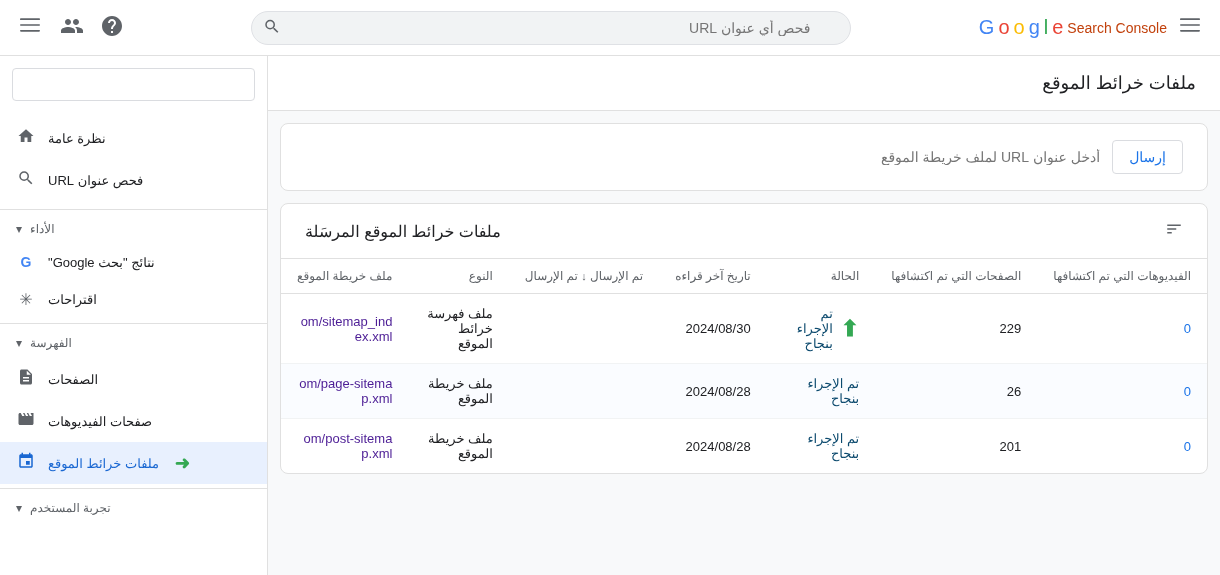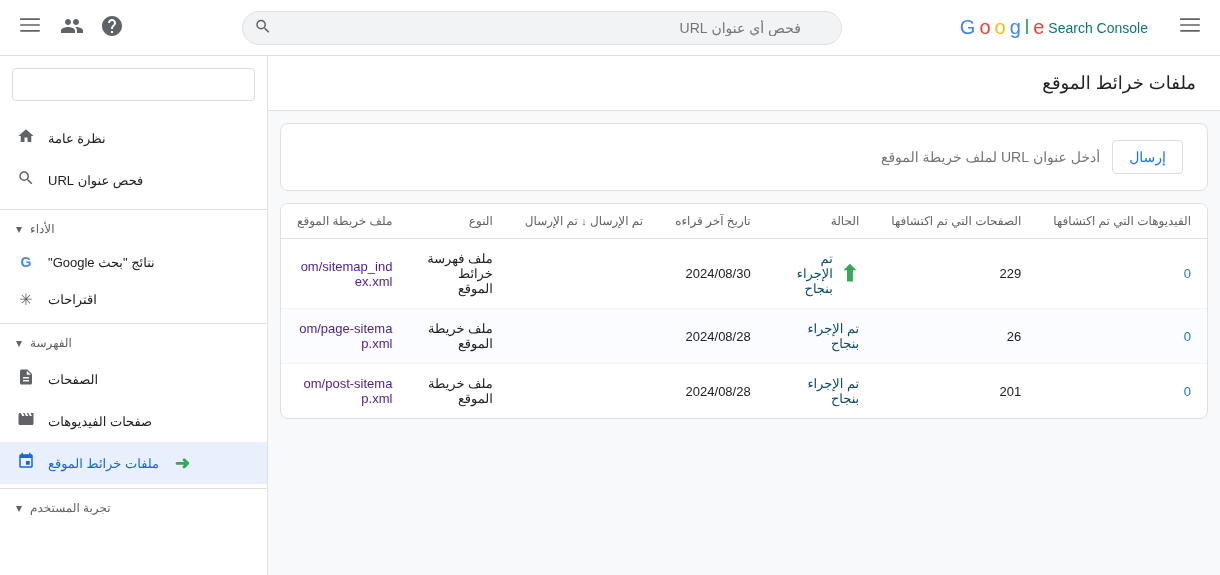--- a/index.html
+++ b/index.html
@@ -67,21 +67,21 @@
       display: flex;
       align-items: center;
       gap: 4px;
       font-size: 20px;
       font-weight: 400;
     }
     .g-blue { color: #4285f4; }
     .g-red { color: #ea4335; }
     .g-yellow { color: #fbbc04; }
     .g-green { color: #34a853; }
-    .sc-text { font-size: 14px; color: #0f766e; margin-right: 20px; }
+    .sc-text { font-size: 14px; color: #c2410c; margin-right: 1px; }
     .hamburger-btn {
       background: none;
       border: none;
       cursor: pointer;
       color: #5f6368;
       font-size: 18px;
       padding: 4px;
     }
     
     .main-layout {
@@ -322,20 +322,28 @@
     <div class="page-header">
       <span class="page-title">ملفات خرائط الموقع</span>
     </div>
 
     <div class="submit-section">
       <button class="submit-btn">إرسال</button>
       <input class="submit-input" type="text" placeholder="أدخل عنوان URL لملف خريطة الموقع" style="">
     </div>
 
     <div class="table-section">
+      <div class="table-header-row">
+        <span class="filter-icon">
+          <svg width="18" height="18" viewBox="0 0 24 24" fill="#5f6368">
+              <path d="M3 18h6v-2H3v2zM3 6v2h18V6H3zm0 7h12v-2H3v2z"></path>
+            </svg>
+        </span>
+        <span class="table-title">ملفات خرائط الموقع المرسَلة</span>
+      </div>
 
       <table class="data-table">
         <thead>
           <tr>
             <th>الفيديوهات التي تم اكتشافها</th>
             <th>الصفحات التي تم اكتشافها</th>
             <th>الحالة</th>
             <th>
               <span>تاريخ آخر قراءه</span>
             </th>

